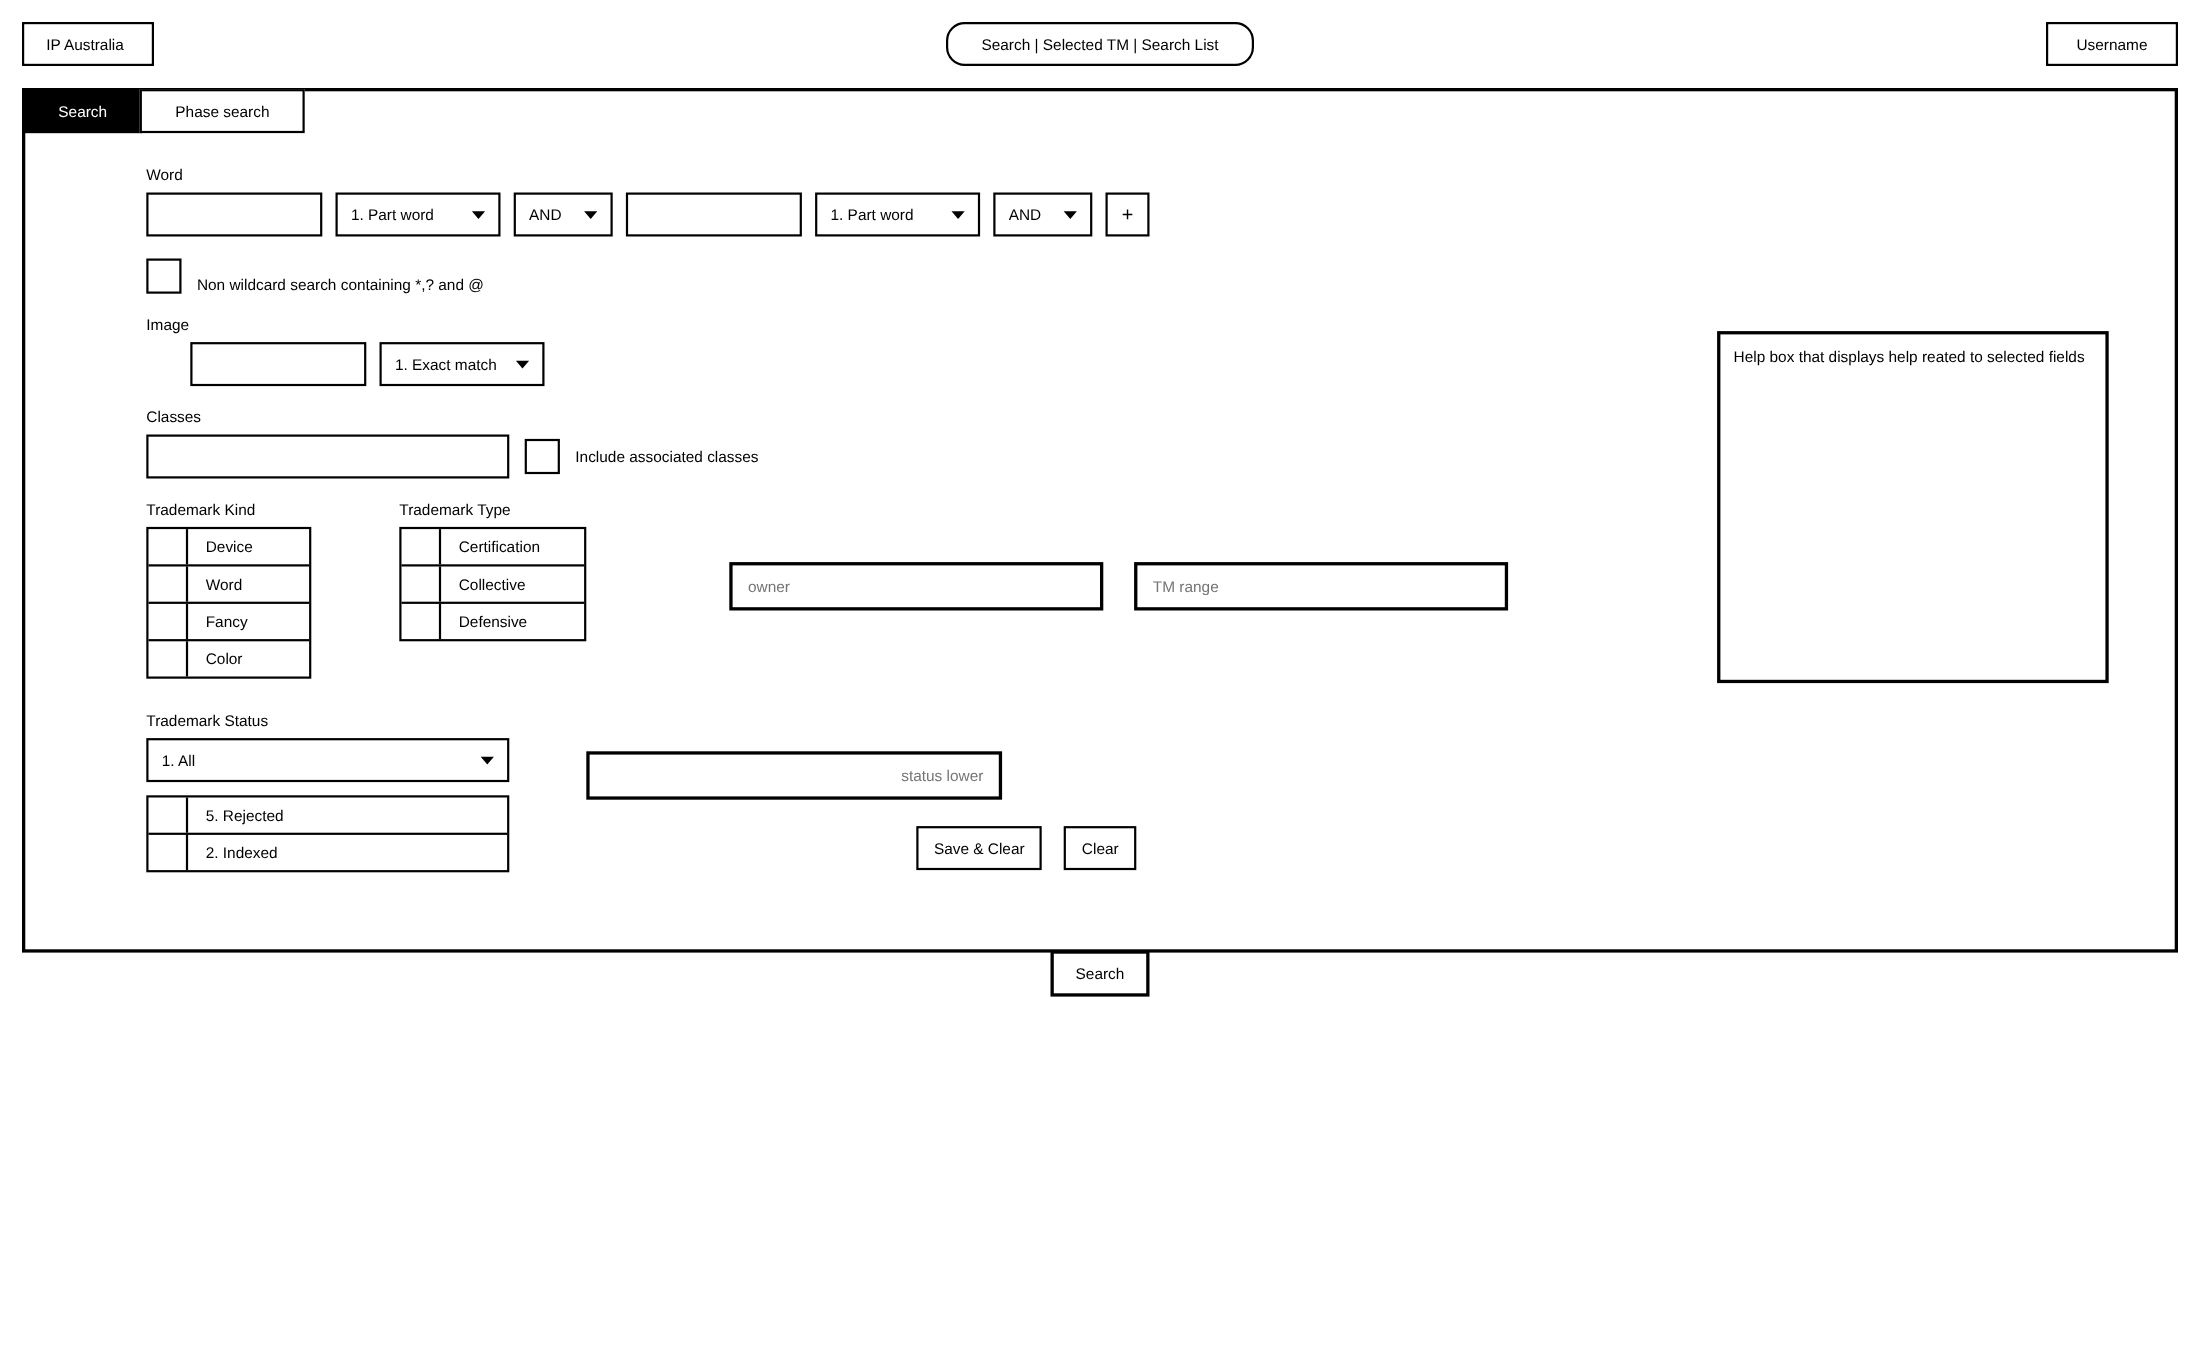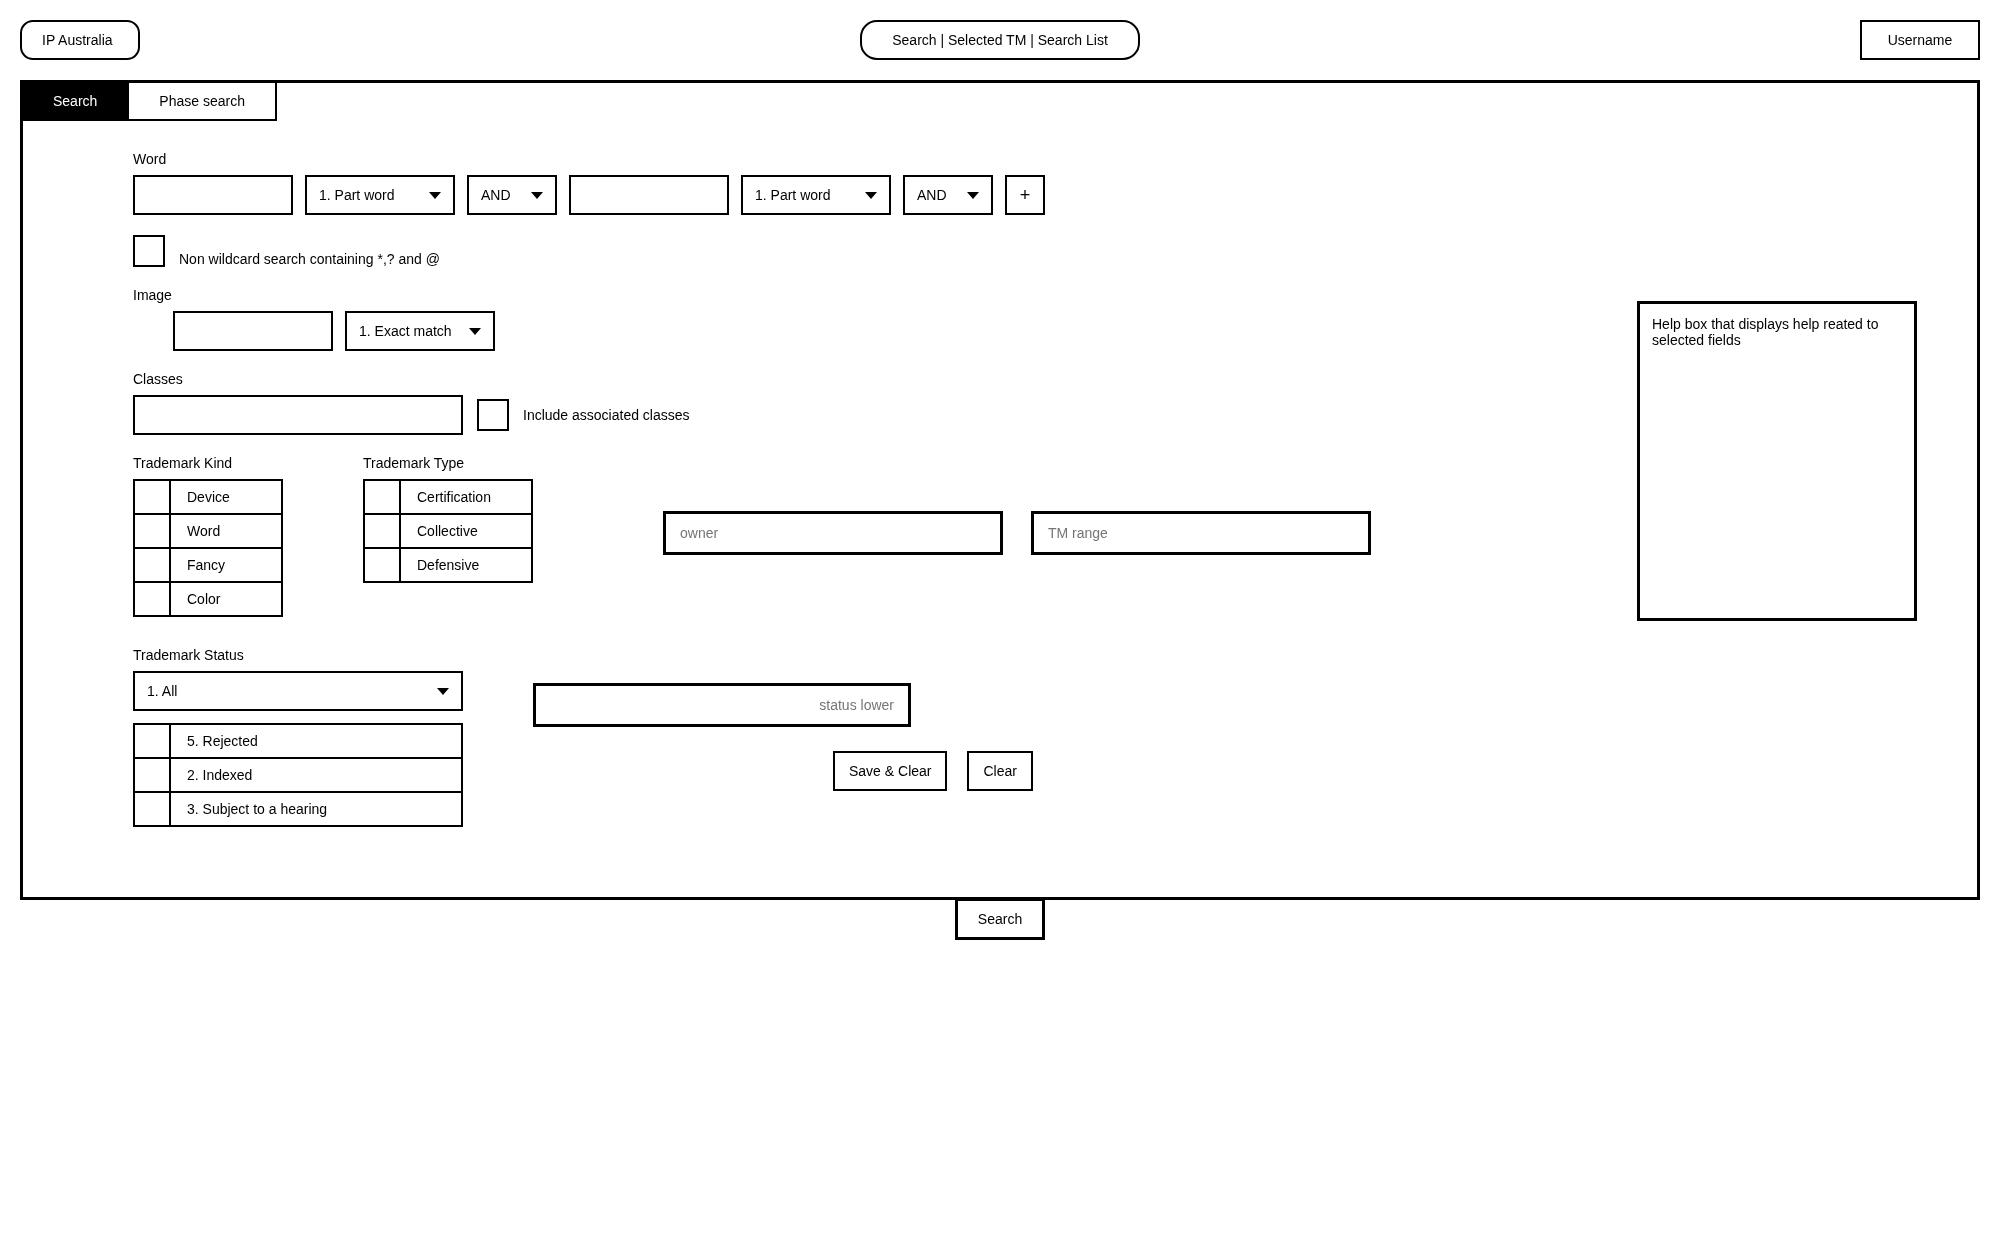--- a/index.html
+++ b/index.html
@@ -1,20 +1,20 @@
 <!DOCTYPE html>
 <html><head>
   <meta charset="utf-8">
   <style>
     * { box-sizing: border-box; margin: 0; padding: 0; font-family: Arial, sans-serif; }
     body { background: #fff; padding: 20px; font-size: 14px; }
     
     .top-bar { display: flex; justify-content: space-between; align-items: flex-start; margin-bottom: 20px; }
     .box { border: 2px solid #000; padding: 10px 20px; background: #fff; }
-    .logo-box { min-width: 120px; border-radius: 13px; }
+    .logo-box { min-width: 120px; }
     .breadcrumb-box { min-width: 280px; text-align: center; border-radius: 17px; }
     .user-box { min-width: 120px; text-align: center; }
     
     .main-panel { border: 3px solid #000; position: relative; padding-bottom: 30px; }
     
     .tabs-row { display: flex; }
     .tab { border: 2px solid #000; padding: 10px 30px; cursor: pointer; margin-top: -2px; margin-left: -2px; }
     .tab.active { background: #000; color: #fff; }
     .tab:not(.active) { background: #fff; color: #000; }
     
@@ -60,21 +60,21 @@
     
     .right-inputs { position: absolute; left: 640px; top: 390px; display: flex; flex-direction: row; gap: 28px; }
     .placeholder-input { border: 3px solid #000; height: 44px; width: 340px; padding: 0 14px; font-size: 14px; }
     
     .status-lower { position: absolute; left: 510px; top: 562px; }
     .status-lower .placeholder-input { width: 378px; text-align: right; }
     
     .action-buttons { position: absolute; left: 810px; top: 630px; display: flex; gap: 20px; }
     .btn { border: 2px solid #000; padding: 10px 14px; cursor: pointer; background: #fff; font-size: 14px; }
     
-    .help-box { position: absolute; right: 60px; top: 180px; width: 280px; height: 320px; border: 3px solid #000; padding: 12px; font-size: 14px; }
+    .help-box { position: absolute; right: 60px; top: 180px; width: 356px; height: 320px; border: 3px solid #000; padding: 12px; font-size: 14px; }
     
     .search-btn-wrap { display: flex; justify-content: center; margin-top: -2px; }
     .search-btn { border: 3px solid #000; padding: 10px 20px; cursor: pointer; background: #fff; }
   </style>
 </head>
 <body>
 
 <div class="top-bar">
   <div class="box logo-box">IP Australia</div>
   <div class="box breadcrumb-box">Search | Selected TM | Search List</div>
@@ -183,24 +183,20 @@
       </div>
       <div class="option-table" style="width:330px">
         <div class="option-row">
           <div class="option-check"></div>
           <div class="option-label wider">5. Rejected</div>
         </div>
         <div class="option-row">
           <div class="option-check"></div>
           <div class="option-label wider">2. Indexed</div>
         </div>
-        <div class="option-row">
-          <div class="option-check"></div>
-          <div class="option-label wider">3. Subject to a hearing</div>
-        </div>
       </div>
     </div>
 
     <div class="right-inputs">
       <input class="placeholder-input" placeholder="owner" style="">
       <input class="placeholder-input" placeholder="TM range" style="">
     </div>
 
     <div class="status-lower">
       <input class="placeholder-input" placeholder="status lower" style="">

